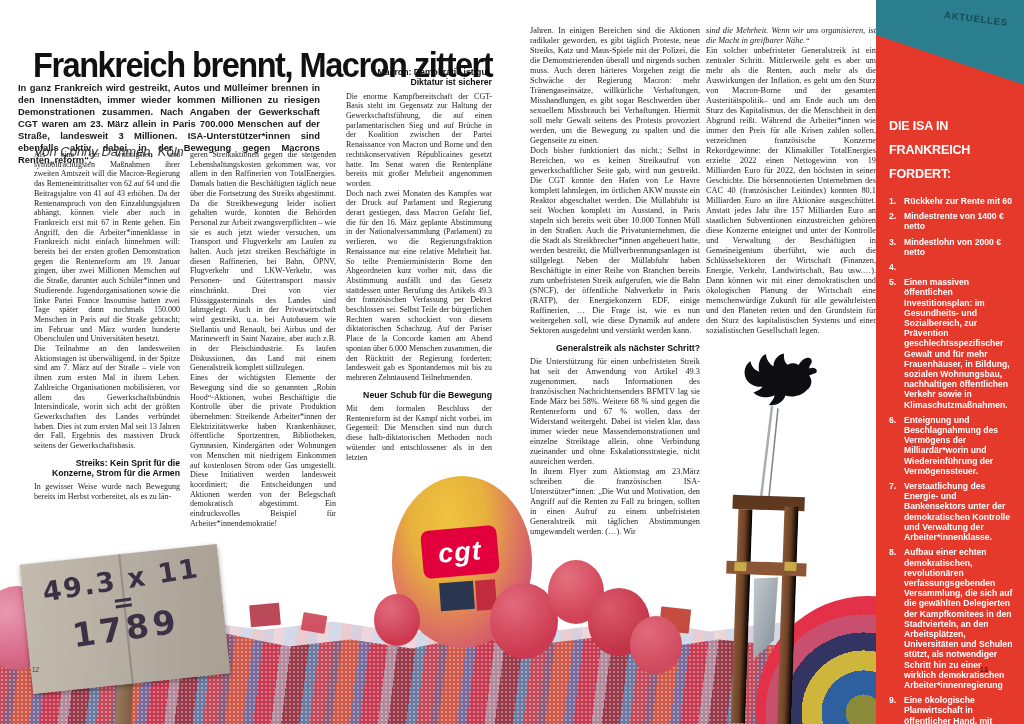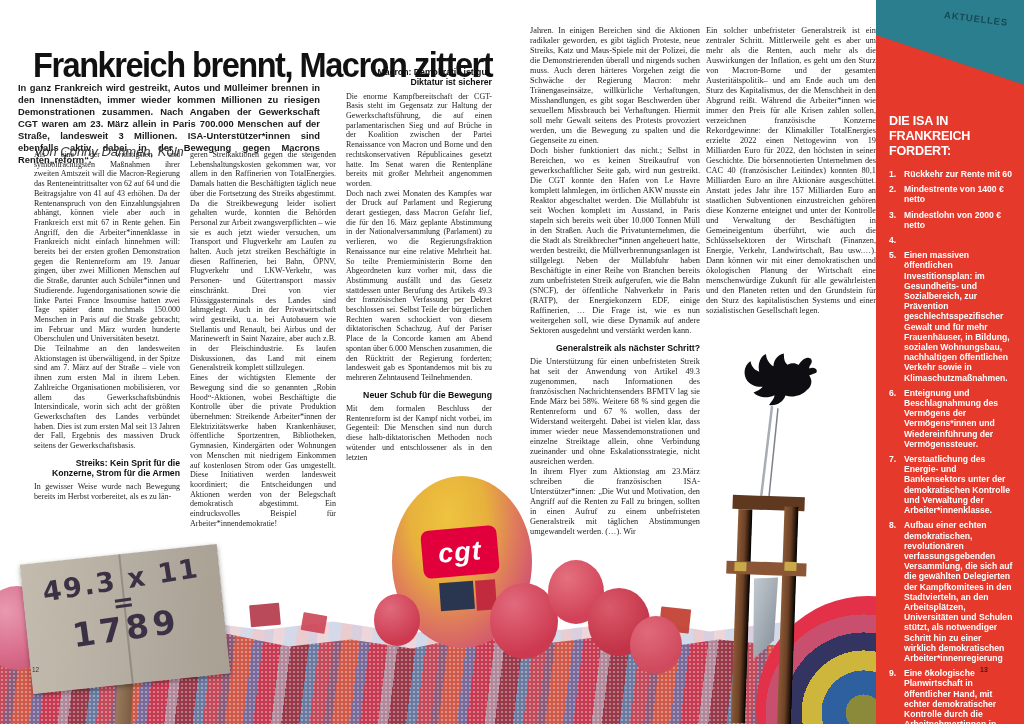--- a/index.html
+++ b/index.html
@@ -32,21 +32,21 @@
   .pageno-left{position:absolute;left:32px;top:666px;font-size:6.5px;color:#3a3a3a;z-index:9;}
 
   
   .sidebar{position:absolute;left:876px;top:0;width:148px;height:724px;
            background:var(--sidebar-red,#e5392b);z-index:5;}
   .banner{position:absolute;top:0;left:0;width:148px;height:92px;background:var(--banner-teal,#2b7e8e);
           clip-path:polygon(0 0,100% 0,100% 92%,0 38%);}
   .banner-label{position:absolute;top:13px;right:16px;transform:rotate(7deg);color:rgba(10,40,48,.62);
                 font-size:9.5px;font-weight:bold;letter-spacing:.8px;}
   .sidebar-inner{position:absolute;left:13px;right:11px;top:114px;color:#fff;}
-  .sidebar-heading{font-size:12.6px;font-weight:bold;line-height:15px;margin-bottom:10px;letter-spacing:-.2px;}
+  .sidebar-heading{font-size:12.6px;font-weight:bold;line-height:24px;margin-bottom:10px;letter-spacing:-.2px;}
   .demand{display:flex;font-size:8.6px;font-weight:bold;line-height:10.2px;margin-bottom:5px;}
   .demand .num{flex:0 0 15px;}
   .demand .txt{flex:1;}
   .pageno-right{position:absolute;left:104px;top:666px;font-size:7px;font-weight:bold;color:rgba(50,8,4,.8);}
 
   
   .photo{position:absolute;left:0;top:340px;width:876px;height:384px;overflow:hidden;z-index:2;}
   .crowd-far{position:absolute;left:0;top:278px;width:876px;height:34px;opacity:.65;
      background:repeating-linear-gradient(93deg,rgba(150,120,165,.55) 0 10px,rgba(205,140,150,.55) 10px 21px,rgba(120,140,190,.5) 21px 33px,rgba(190,100,110,.5) 33px 44px);
      clip-path:polygon(0 30%,6% 10%,13% 40%,21% 5%,30% 35%,38% 10%,47% 45%,56% 10%,64% 35%,73% 5%,81% 40%,90% 10%,100% 30%,100% 100%,0 100%);}
@@ -111,20 +111,21 @@
       <div data-interactable="false" class="p">Mit dem formalen Beschluss der Rentenreform ist der Kampf nicht vorbei, im Gegenteil: Die Menschen sind nun durch diese halb-diktatorischen Methoden noch wütender und entschlossener als in den letzten</div>
     </div>
   <div id="col4" class="col colwide" data-interactable="false">
       <div data-interactable="false" class="p">Jahren. In einigen Bereichen sind die Aktionen radikaler geworden, es gibt täglich Proteste, neue Streiks, Katz und Maus-Spiele mit der Polizei, die die Demonstrierenden überall und nirgends suchen muss. Auch deren härteres Vorgehen zeigt die Schwäche der Regierung Macron: mehr Tränengaseinsätze, willkürliche Verhaftungen, Misshandlungen, es gibt sogar Beschwerden über sexuellem Missbrauch bei Verhaftungen. Hiermit soll mehr Gewalt seitens des Protests provoziert werden, um die Bewegung zu spalten und die Gegenseite zu einen.</div>
       <div data-interactable="false" class="p">Doch bisher funktioniert das nicht.; Selbst in Bereichen, wo es keinen Streikaufruf von gewerkschaftlicher Seite gab, wird nun gestreikt. Die CGT konnte den Hafen von Le Havre komplett lahmlegen, im örtlichen AKW musste ein Reaktor abgeschaltet werden. Die Müllabfuhr ist seit Wochen komplett im Ausstand, in Paris stapeln sich bereits weit über 10.000 Tonnen Müll in den Straßen. Auch die Privatunternehmen, die die Stadt als Streikbrecher*innen angeheuert hatte, werden bestreikt, die Müllverbrennungsanlagen ist stillgelegt. Neben der Müllabfuhr haben Beschäftigte in einer Reihe von Branchen bereits zum unbefristeten Streik aufgerufen, wie die Bahn (SNCF), der öffentliche Nahverkehr in Paris (RATP), der Energiekonzern EDF, einige Raffinerien, … Die Frage ist, wie es nun weitergehen soll, wie diese Dynamik auf andere Sektoren ausgedehnt und verstärkt werden kann.</div>
       <div data-interactable="false" class="subhead">Generalstreik als nächster Schritt?</div>
       <div data-interactable="false" class="p">Die Unterstützung für einen unbefristeten Streik hat seit der Anwendung von Artikel 49.3 zugenommen, nach Informationen des französischen Nachrichtensenders BFMTV lag sie Ende März bei 58%. Weitere 68 % sind gegen die Rentenreform und 67 % wollen, dass der Widerstand weitergeht. Dabei ist vielen klar, dass immer wieder neue Massendemonstrationen und einzelne Streiktage allein, ohne Verbindung zueinander und ohne Eskalationsstrategie, nicht ausreichen werden.</div>
       <div data-interactable="false" class="p">In ihrem Flyer zum Aktionstag am 23.März schreiben die französischen ISA-Unterstützer*innen: „Die Wut und Motivation, den Angriff auf die Renten zu Fall zu bringen, sollten in einen Aufruf zu einem unbefristeten Generalstreik mit täglichen Abstimmungen umgewandelt werden. (…). Wir</div>
     </div>
   <div id="col5" class="col colwide" data-interactable="false">
+      <div data-interactable="false" class="p italic">sind die Mehrheit. Wenn wir uns organisieren, ist die Macht in greifbarer Nähe.“</div>
       <div data-interactable="false" class="p">Ein solcher unbefristeter Generalstreik ist ein zentraler Schritt. Mittlerweile geht es aber um mehr als die Renten, auch mehr als die Auswirkungen der Inflation, es geht um den Sturz von Macron-Borne und der gesamten Austeritätspolitik– und am Ende auch um den Sturz des Kapitalismus, der die Menschheit in den Abgrund reißt. Während die Arbeiter*innen wie immer den Preis für alle Krisen zahlen sollen, verzeichnen französische Konzerne Rekordgewinne: der Klimakiller TotalEnergies erzielte 2022 einen Nettogewinn von 19 Milliarden Euro für 2022, den höchsten in seiner Geschichte. Die börsennotierten Unternehmen des CAC 40 (französischer Leitindex) konnten 80,1 Milliarden Euro an ihre Aktionäre ausgeschüttet. Anstatt jedes Jahr ihre 157 Milliarden Euro an staatlichen Subventionen einzustreichen gehören diese Konzerne enteignet und unter der Kontrolle und Verwaltung der Beschäftigten in Gemeineigentum überführt, wie auch die Schlüsselsektoren der Wirtschaft (Finanzen, Energie, Verkehr, Landwirtschaft, Bau usw.…). Dann können wir mit einer demokratischen und ökologischen Planung der Wirtschaft eine menschenwürdige Zukunft für alle gewährleisten und den Planeten retten und den Grundstein für den Sturz des kapitalistischen Systems und einer sozialistischen Gesellschaft legen.</div>
     </div>
 
   <div class="photo" data-interactable="false">
     <div class="crowd-far" data-interactable="false"></div>
     <div class="crowd" data-interactable="false"></div>
 
     <div class="flag" data-interactable="false" style="left:150px;top:256px;width:26px;height:20px;background:#c44043;transform:rotate(-12deg);"></div>
     <div class="flag" data-interactable="false" style="left:196px;top:262px;width:20px;height:16px;background:#c9a23a;transform:rotate(8deg);"></div>
     <div class="flag" data-interactable="false" style="left:250px;top:264px;width:30px;height:22px;background:#b23648;transform:rotate(-5deg);"></div>
@@ -207,21 +208,21 @@
           </div>
           <div data-interactable="false" class="demand">
             <span class="num" data-interactable="false">4.</span>
           </div>
           <div data-interactable="false" class="demand">
             <span class="num" data-interactable="false">5.</span>
             <span class="txt" data-interactable="false">Einen massiven öffentlichen Investitionsplan: im Gesundheits- und Sozialbereich, zur Prävention geschlechtsspezifischer Gewalt und für mehr Frauenhäuser, in Bildung, sozialen Wohnungsbau, nachhaltigen öffentlichen Verkehr sowie in Klimaschutzmaßnahmen.</span>
           </div>
           <div data-interactable="false" class="demand">
             <span class="num" data-interactable="false">6.</span>
-            <span class="txt" data-interactable="false">Enteignung und Beschlagnahmung des Vermögens der Vermögens*innen und Wiedereinführung der Vermögenssteuer.</span>
+            <span class="txt" data-interactable="false">Enteignung und Beschlagnahmung des Vermögens der Milliardär*worin und Wiedereinführung der Vermögenssteuer.</span>
           </div>
           <div data-interactable="false" class="demand">
             <span class="num" data-interactable="false">7.</span>
             <span class="txt" data-interactable="false">Verstaatlichung des Energie- und Bankensektors unter der demokratischen Kontrolle und Verwaltung der Arbeiter*innenklasse.</span>
           </div>
           <div data-interactable="false" class="demand">
             <span class="num" data-interactable="false">8.</span>
             <span class="txt" data-interactable="false">Aufbau einer echten demokratischen, revolutionären verfassungsgebenden Versammlung, die sich auf die gewählten Delegierten der Kampfkomitees in den Stadtvierteln, an den Arbeitsplätzen, Universitäten und Schulen stützt, als notwendiger Schritt hin zu einer wirklich demokratischen Arbeiter*innenregierung</span>
           </div>
           <div data-interactable="false" class="demand">

